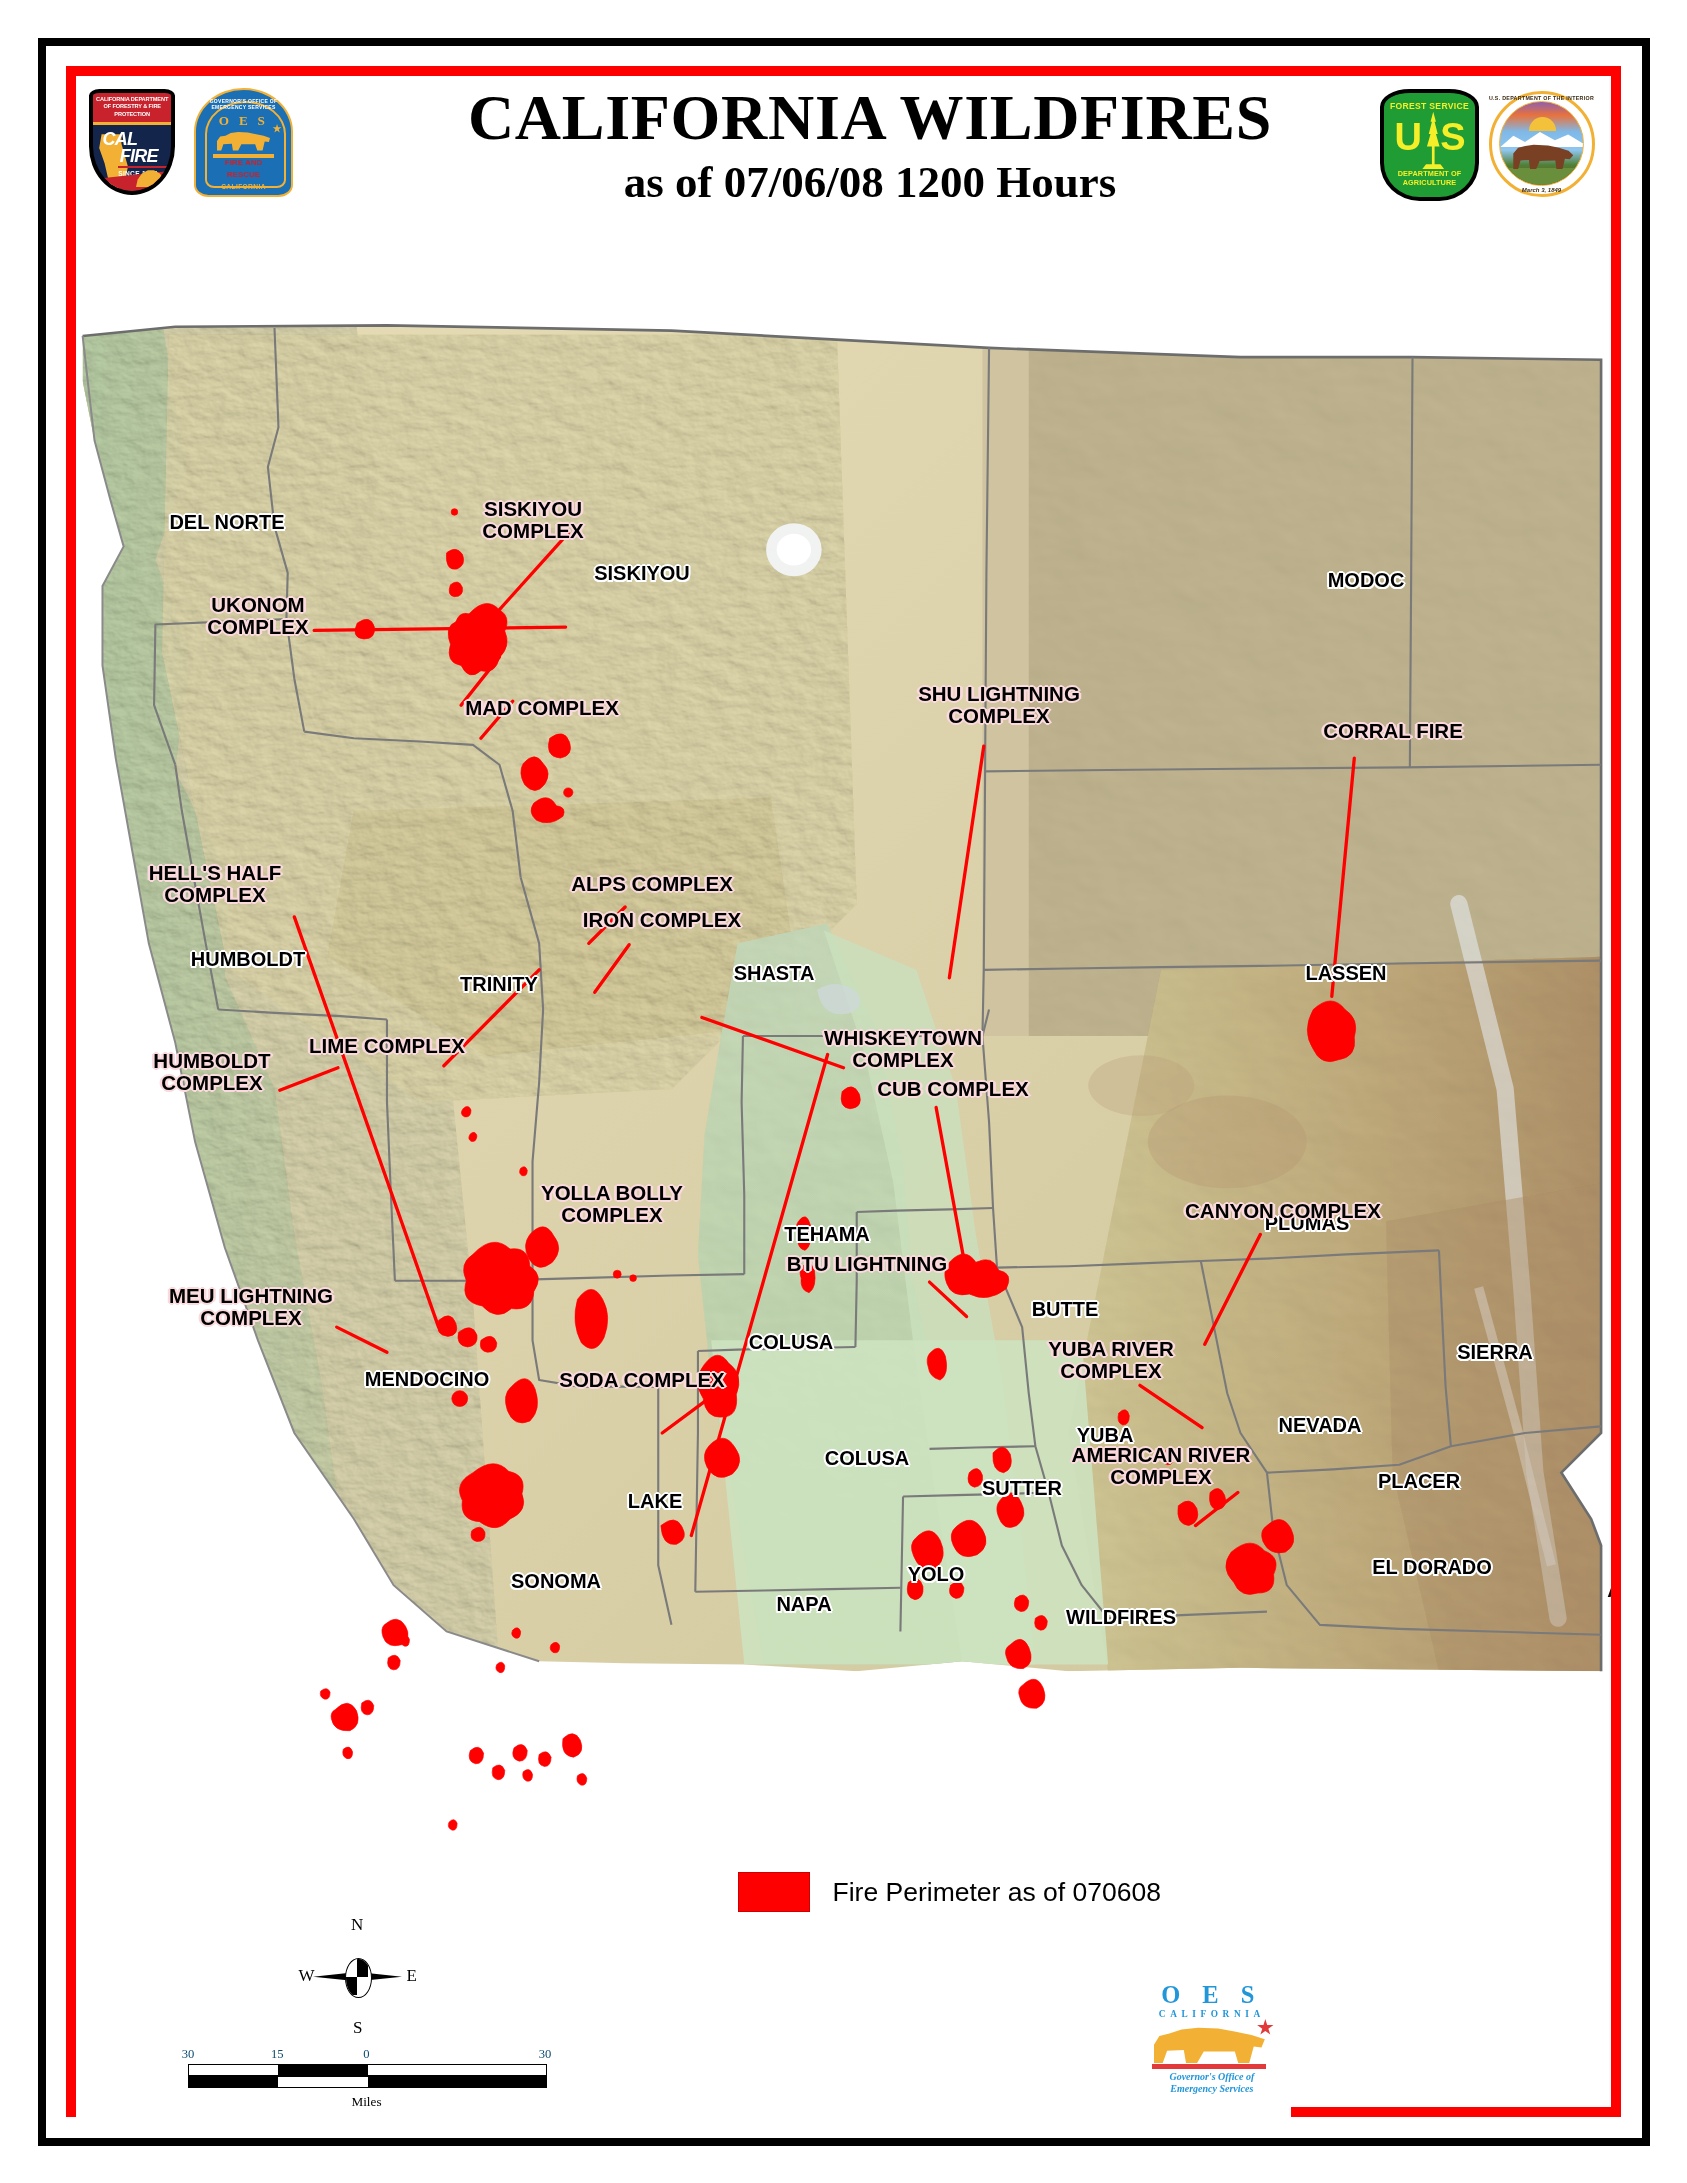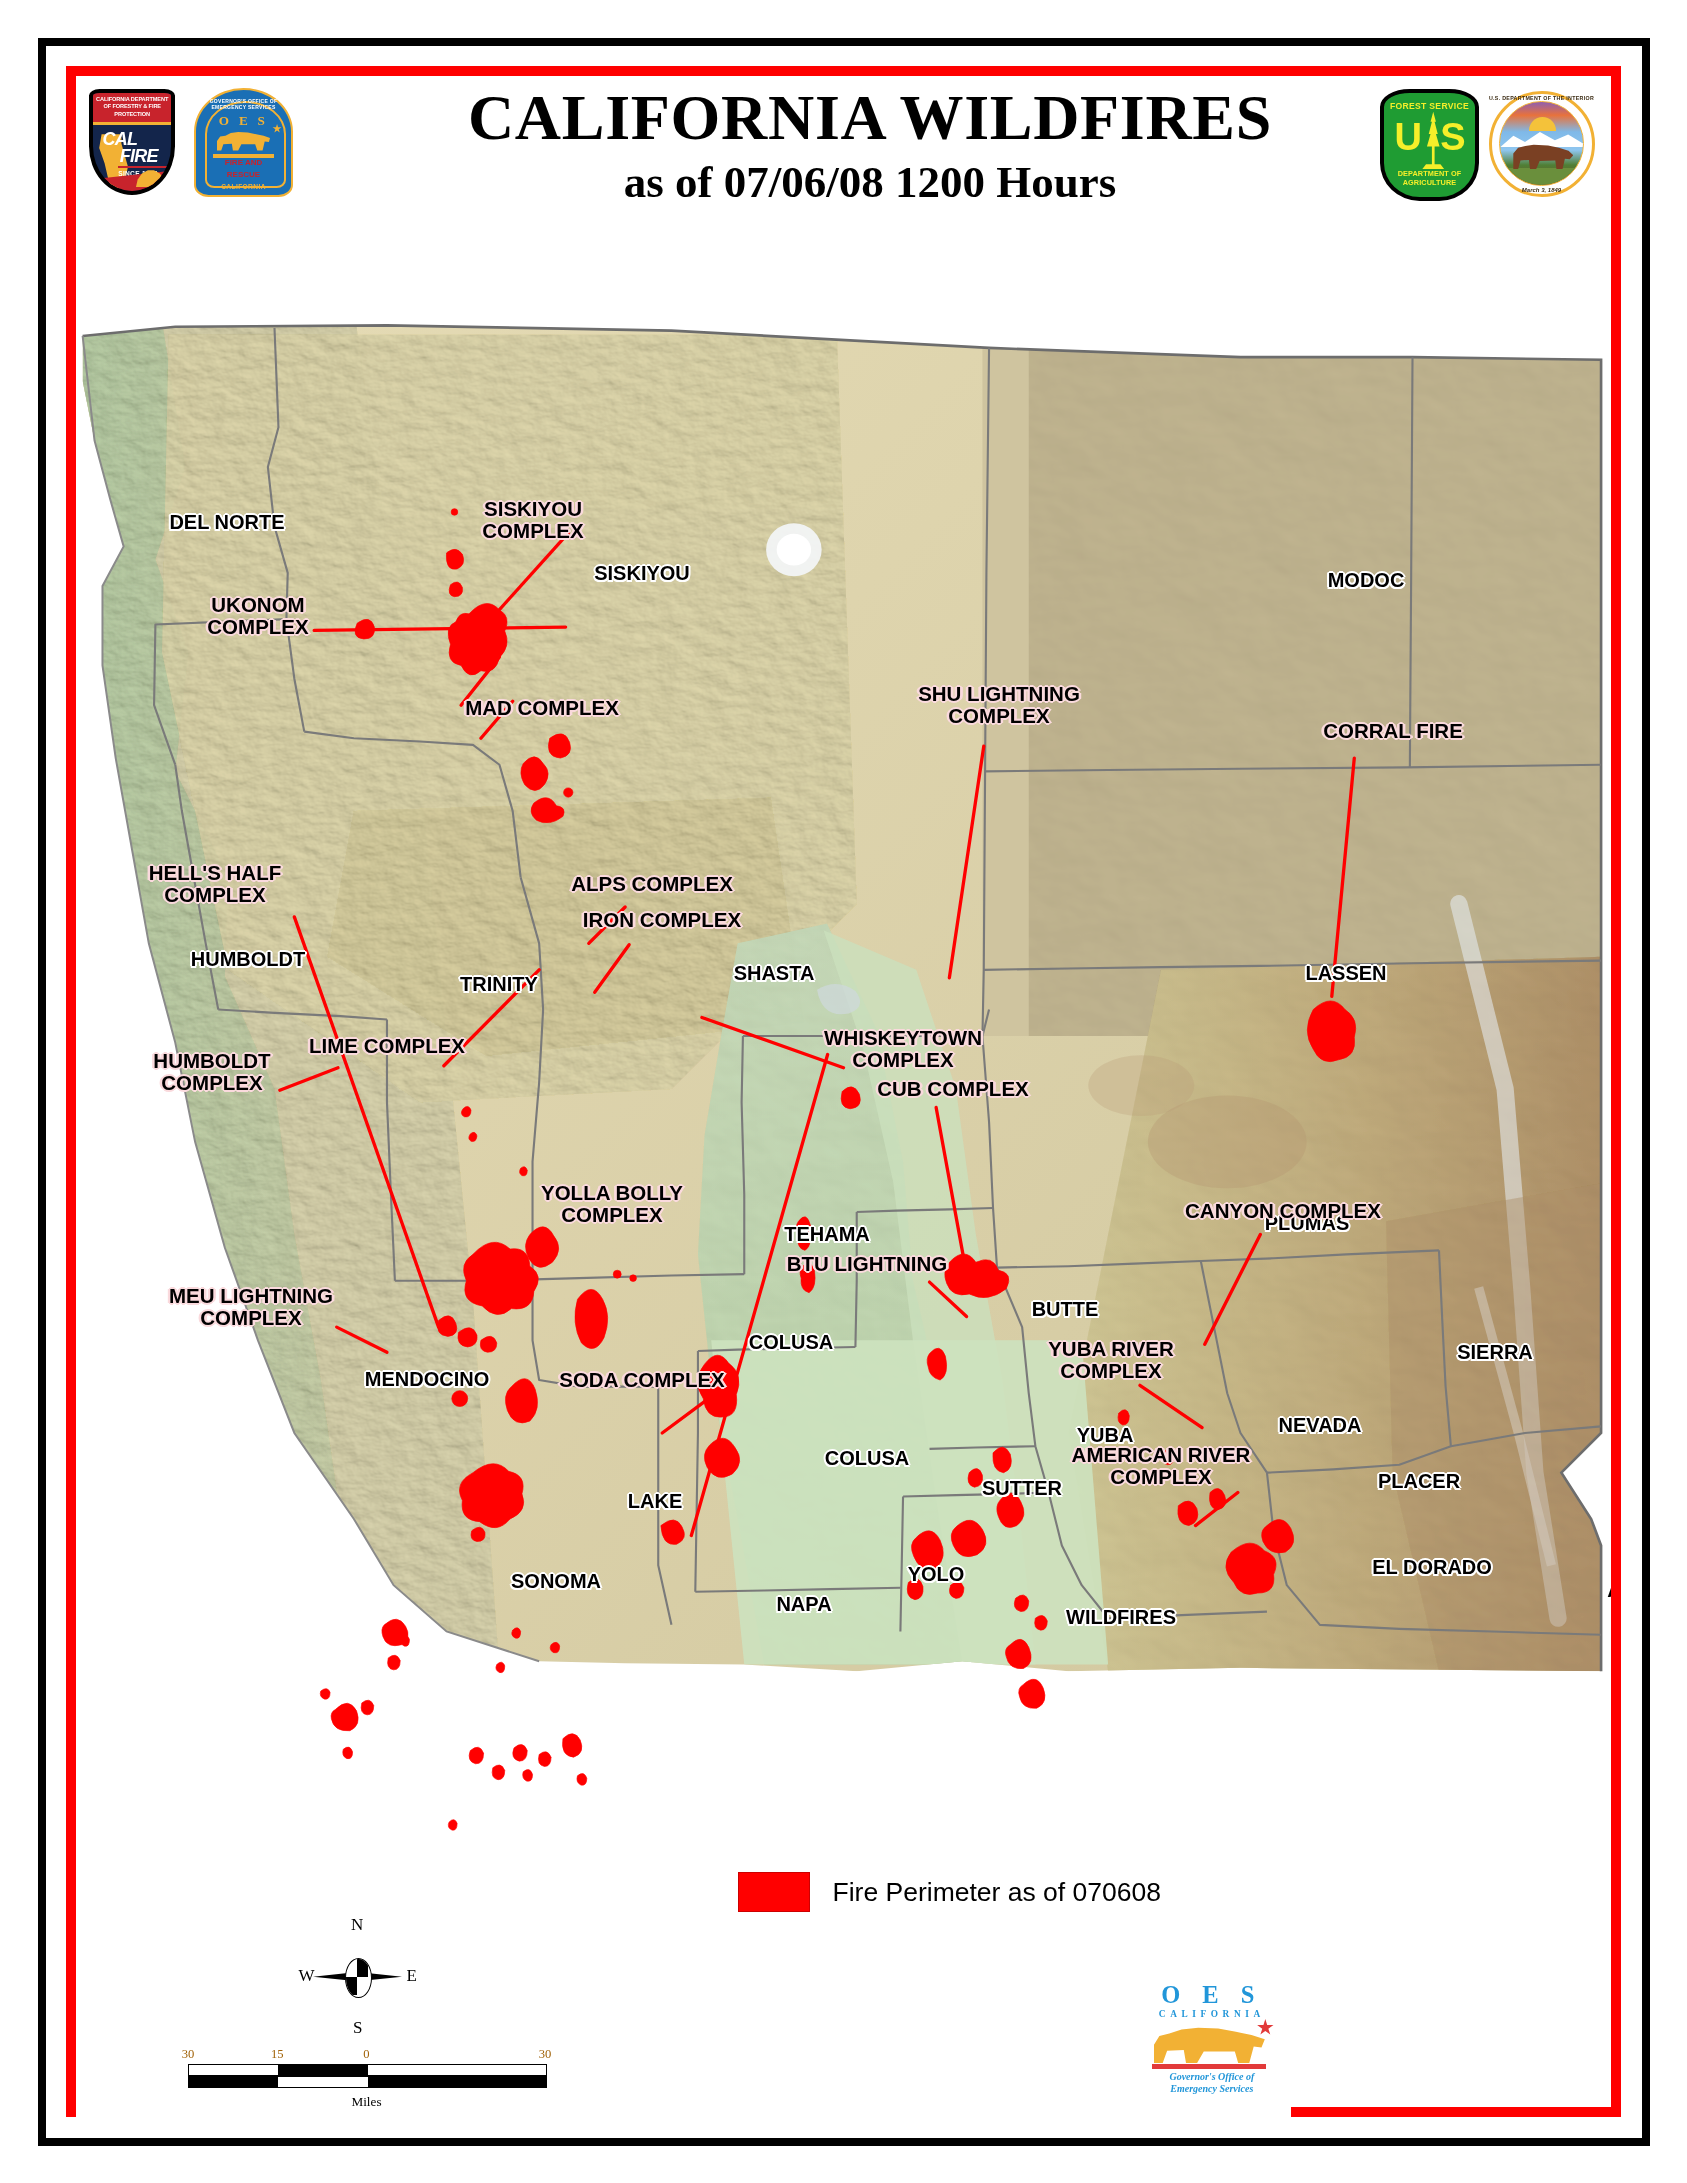--- a/index.html
+++ b/index.html
@@ -124,21 +124,21 @@
         clip-path:polygon(50% 100%,100% 0,0 0);}
   #sp-w{left:12px;top:54px;width:44px;height:9.3px;background:#000;clip-path:polygon(0 50%,100% 0,100% 100%);}
   #sp-e{left:57px;top:54px;width:44px;height:9.3px;background:#000;clip-path:polygon(100% 50%,0 0,0 100%);}
   #cmp-ell{position:absolute;left:44px;top:40px;width:25px;height:38px;border:1.3px solid #000;border-radius:50%;background:#fff;overflow:hidden;}
   #cmp-q1{position:absolute;left:11.2px;top:0;width:11.2px;height:18px;background:#000;}
   #cmp-q2{position:absolute;left:0;top:18px;width:11.2px;height:18px;background:#000;}
 
   
   #scalebar{position:absolute;left:112px;top:198px;width:357px;}
   .sc-nums{position:relative;height:17px;}
-  .sc-num{position:absolute;top:0;font-family:"Liberation Serif",serif;font-size:12.6px;color:#a16207;transform:translateX(-50%);}
+  .sc-num{position:absolute;top:0;font-family:"Liberation Serif",serif;font-size:12.6px;color:#0c4a6e;transform:translateX(-50%);}
   .sc-row{position:relative;height:10px;width:357px;display:flex;border:0.7px solid #000;box-sizing:content-box;}
   .sc-seg{flex:1;height:100%;}
   #sc-miles{text-align:center;font-family:"Liberation Serif",serif;font-size:13.2px;color:#000;margin-top:6px;width:357px;}
 
   
   #credits{position:absolute;right:159px;top:142px;text-align:right;
      font-family:"Liberation Serif",serif;font-style:italic;font-size:16.5px;color:#000;line-height:1.42;}
 
   
   #oes-small{position:absolute;right:13.2px;top:132px;width:132px;height:112px;}

